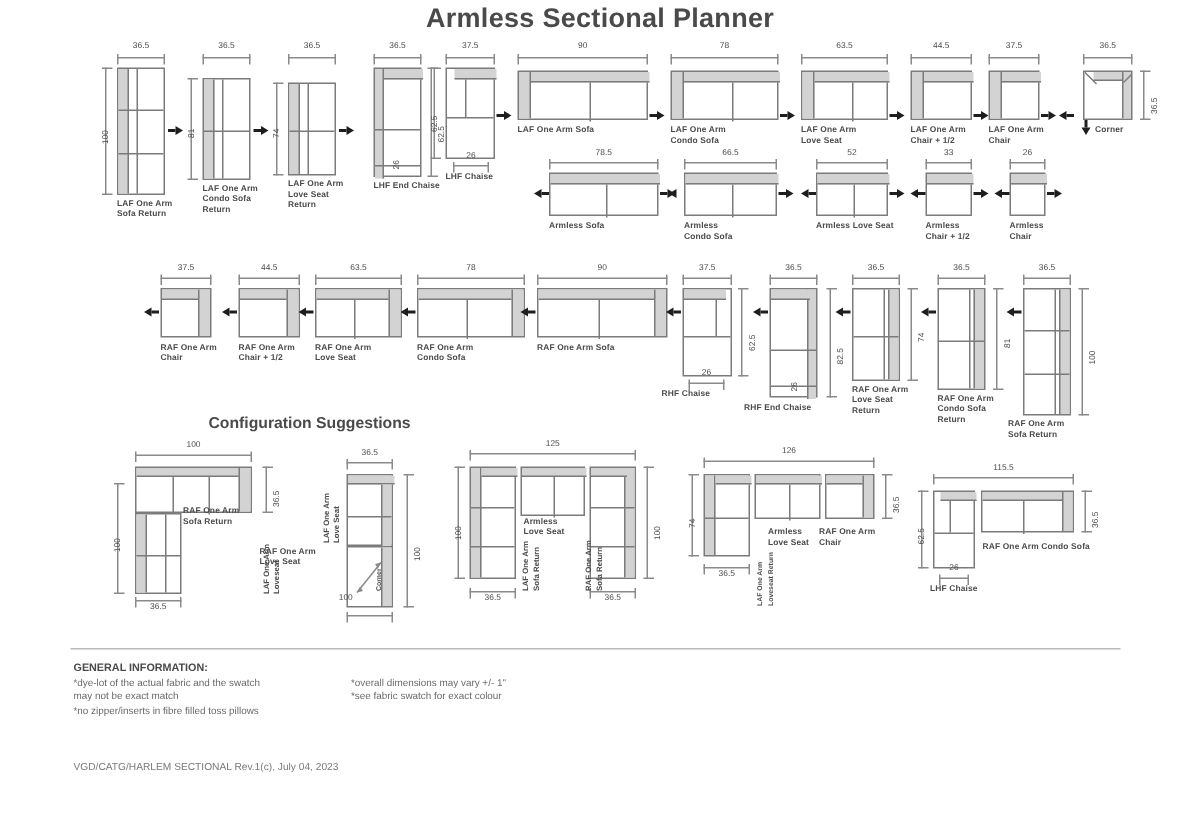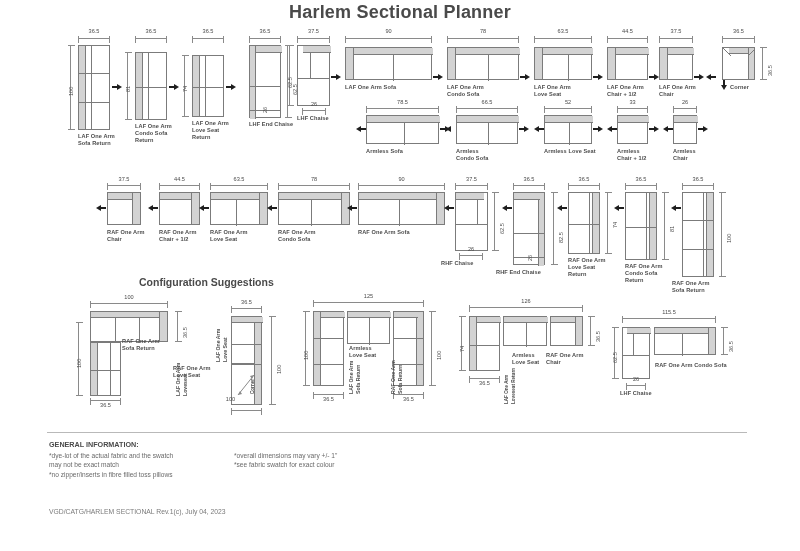--- a/index.html
+++ b/index.html
@@ -110,21 +110,21 @@
   #revline {
     position:absolute; left:49px; top:508px;
     font-size:6.8px; color:#7a7a7a;
   }
 </style>
 </head>
 <body>
 
 <div class="page">
 
-  <div id="title">Harlem Sectional Planner</div>
+  <div id="title">Armless Sectional Planner</div>
 
   <div class="piece" style="left:78px; top:45px;">
     <div class="body" style="width:32px; height:85px;">
       <div class="armband-l" style="width:7px;"></div>
       <div class="vline" style="left:12px;"></div>
       <div class="hline" style="top:27px;"></div>
       <div class="hline" style="top:56px;"></div>
     </div>
   </div>
   <div class="dim-h" style="left:78px; top:38px; width:32px;"></div>

